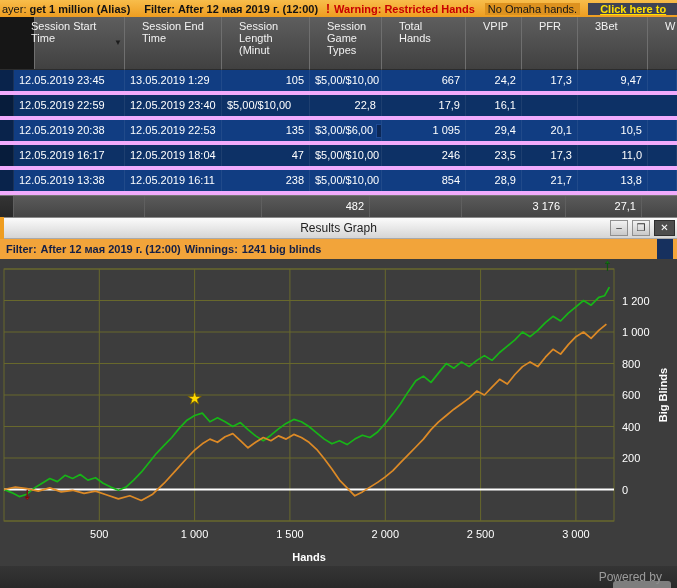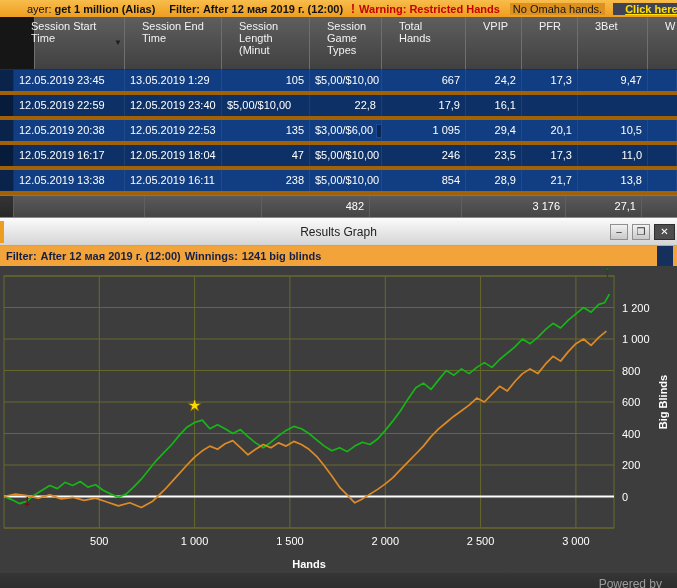--- a/index.html
+++ b/index.html
@@ -1,47 +1,47 @@
 <!DOCTYPE html>
 <html><head>
 <meta charset="utf-8">
 <style>
   * { margin:0; padding:0; box-sizing:border-box; }
   body { background:#222; font-family:"Liberation Sans", sans-serif; }
   .app { width:677px; height:588px; position:relative; background:#3c3c3c; overflow:hidden; font-family:"Liberation Sans", sans-serif; }
 
   
   .topbar { height:17px; background:linear-gradient(#f8bd4b,#ee9d20); display:flex; align-items:center; font-size:11px; color:#121212; padding-left:2px; white-space:nowrap; overflow:hidden; }
-  .topbar .lbl { font-weight:normal;margin-left:25px; }
+  .topbar .lbl { font-weight:normal; }
   .topbar .val { font-weight:bold; margin-left:3px; }
   .topbar .filterseg { margin-left:14px; font-weight:bold; }
   .warnseg { margin-left:auto; display:flex; align-items:center; }
   .warn-icon { color:#c80000; font-weight:bold; margin:0 4px 0 8px; font-size:12px; }
   .warn-text { color:#c80000; font-weight:bold; }
   .warn-detail { color:#151515; margin-left:10px; background:#dd921f; padding:0 3px; }
   .warn-link { color:#ffe000; text-decoration:underline; background:#3f4354; padding:0 12px; margin-left:8px; font-weight:bold; }
 
   
   .grid10 { display:grid; grid-template-columns:14px 111px 97px 88px 72px 84px 56px 56px 70px 29px; }
   .thead { height:53px; background:linear-gradient(#5e5e5e,#404040); color:#f2f2f2; font-size:11px; }
   .th { border-right:1px solid #6f6f6f; border-bottom:1px solid #2c2c2c; padding:3px 17px; line-height:12px; position:relative; overflow:hidden; }
   .th.c0 { background:#161616; }
   .sort { position:absolute; right:2px; top:20px; font-size:8px; color:#1d1d1d; }
-  .trow { height:25px; line-height:21px; font-size:11px; color:#fff; border-bottom:4px solid #a16207; }
+  .trow { height:25px; line-height:21px; font-size:11px; color:#fff; border-bottom:4px solid #f0abfc; }
   .trow.odd  { background:#113d82; }
   .trow.even { background:#0d3166; }
   .td { padding:0 5px; border-right:1px solid rgba(255,255,255,0.07); overflow:hidden; white-space:nowrap; }
   .td.c0 { background:rgba(0,0,0,0.42); }
   .td.num { text-align:right; }
   .chip { display:inline-block; width:12px; height:14px; background:#0b2757; border:1px solid #1d4a96; vertical-align:middle; margin-left:3px; }
   .tsum { height:22px; line-height:21px; background:linear-gradient(#5a5a5a,#454545); color:#fff; font-size:11px; border-top:1px solid #777;gap:20px; }
   .tsum .td { border-right:1px solid #5f5f5f; }
 
   
-  .gtitle { height:29px; background:linear-gradient(#fbfbfb,#d5d5d5); border-top:1px solid #8a8a8a; border-bottom:1px solid #a9a9a9; position:relative; display:flex; align-items:center; justify-content:flex-end; padding-right:2px; }
+  .gtitle { height:22px; background:linear-gradient(#fbfbfb,#d5d5d5); border-top:1px solid #8a8a8a; border-bottom:1px solid #a9a9a9; position:relative; display:flex; align-items:center; justify-content:flex-end; padding-right:2px; }
   .gtitle-text { position:absolute; left:0; right:0; text-align:center; font-size:12px; color:#222; }
   .winbtn { width:18px; height:16px; margin-left:4px; background:linear-gradient(#f2f2f2,#c9c9c9); border:1px solid #909090; font-size:10px; line-height:14px; text-align:center; color:#333; z-index:2; }
   .winbtn.close { background:#4d4d4d; color:#fff; border-color:#2e2e2e; width:21px; }
   .orange-sliver { position:absolute; left:0; width:4px; height:22px; background:#ef9d20; z-index:3; }
 
   .gfilter { height:20px; background:#f2a43a; font-size:11px; font-weight:bold; color:#131f46; display:flex; align-items:center; padding-left:6px; position:relative; white-space:nowrap; }
   .gfilter span { margin-right:4px; }
   .gfilter-box { position:absolute; right:0; top:0; width:16px; height:20px; background:#16305e; }
 
   .chartwrap { height:307px; position:relative; background:#3d3d3d; }

